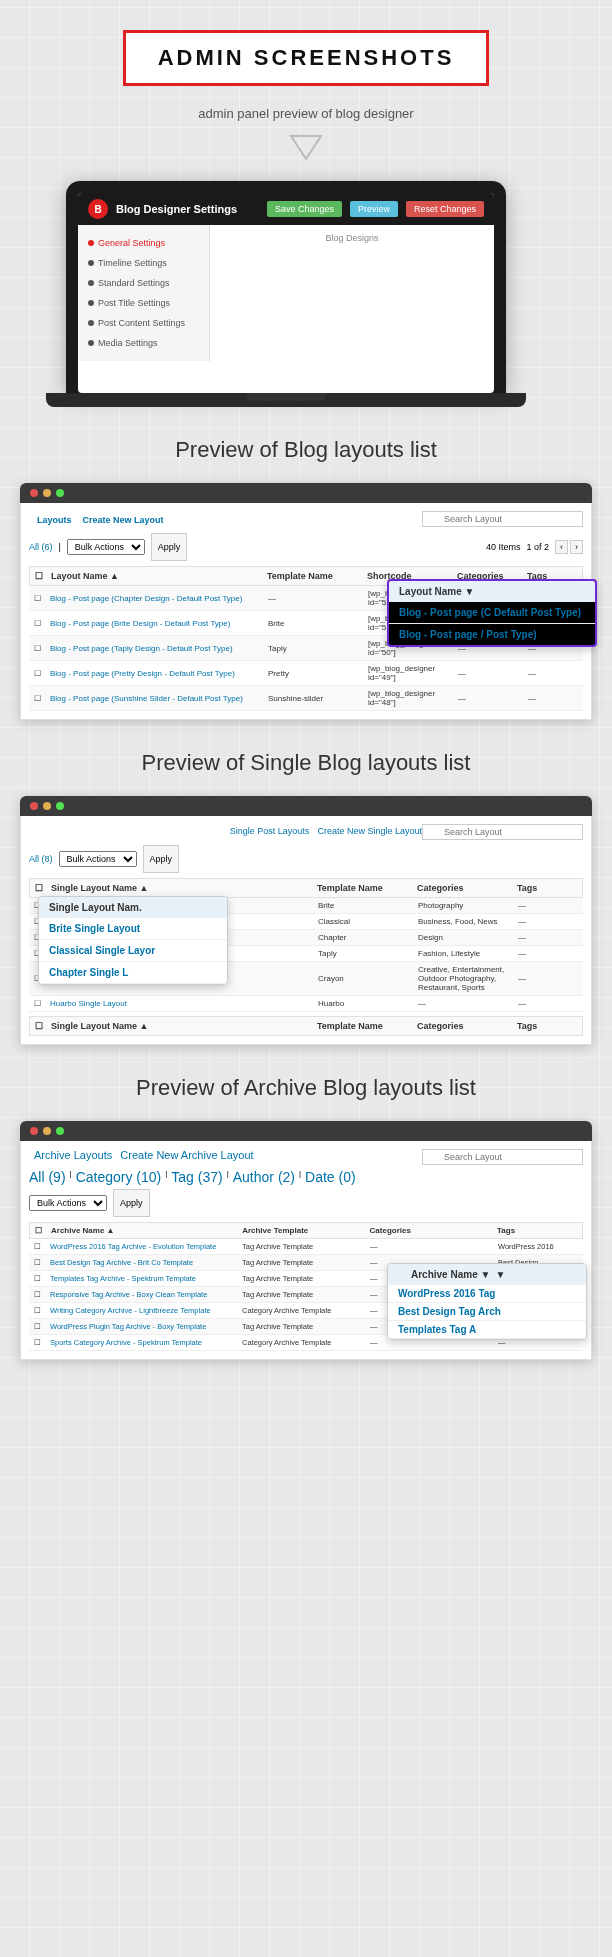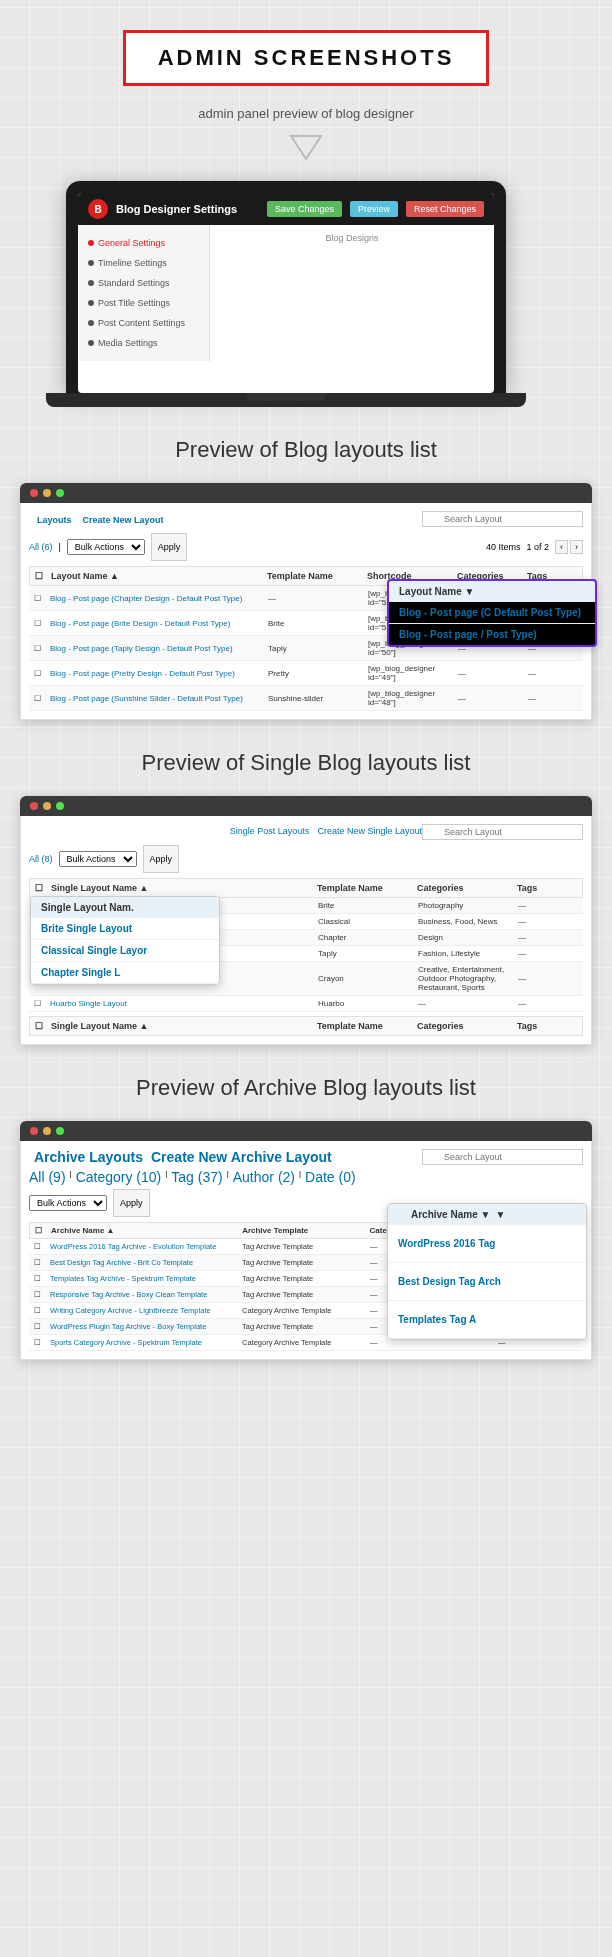--- a/index.html
+++ b/index.html
@@ -398,21 +398,21 @@
       padding: 3px 5px;
       font-size: 8px;
       color: #333;
       align-items: center;
     }
     .spl-table-row:nth-child(even) { background: #f9f9f9; }
 
     
     .spl-popup {
       position: absolute;
-      left: 10px;
+      left: 18px;
       top: 100px;
       width: 190px;
       background: white;
       border: 1px solid #ccc;
       border-radius: 4px;
       box-shadow: 0 3px 10px rgba(0,0,0,0.2);
       z-index: 10;
       overflow: hidden;
     }
     .spl-popup-header {
@@ -440,22 +440,22 @@
       justify-content: space-between;
       margin-bottom: 4px;
     }
     .arch-topbar-title {
       font-size: 11px;
       font-weight: bold;
       color: #333;
     }
     .arch-topbar-title span {
       color: #0073aa;
-      font-size: 14px;
-      font-weight: bold;
+      font-size: 11px;
+      font-weight: normal;
       margin-left: 5px;
     }
     .arch-filters {
       display: flex;
       gap: 4px;
       margin-bottom: 4px;
       font-size: 8px;
     }
     .arch-filter-link {
       color: #0073aa;
@@ -499,21 +499,21 @@
       background: #e8f0f8;
       padding: 5px 23px;
       font-size: 10px;
       font-weight: bold;
       color: #333;
       display: flex;
       align-items: center;
       gap: 5px;
     }
     .arch-popup-item {
-      padding: 13px 10px;
+      padding: 3px 10px;
       font-size: 10px;
       color: #0073aa;
       border-bottom: 1px solid #eee;
       font-weight: bold;
     }
     .pagination-nav {
       display: flex;
       gap: 2px;
     }
     .pagination-nav button {

